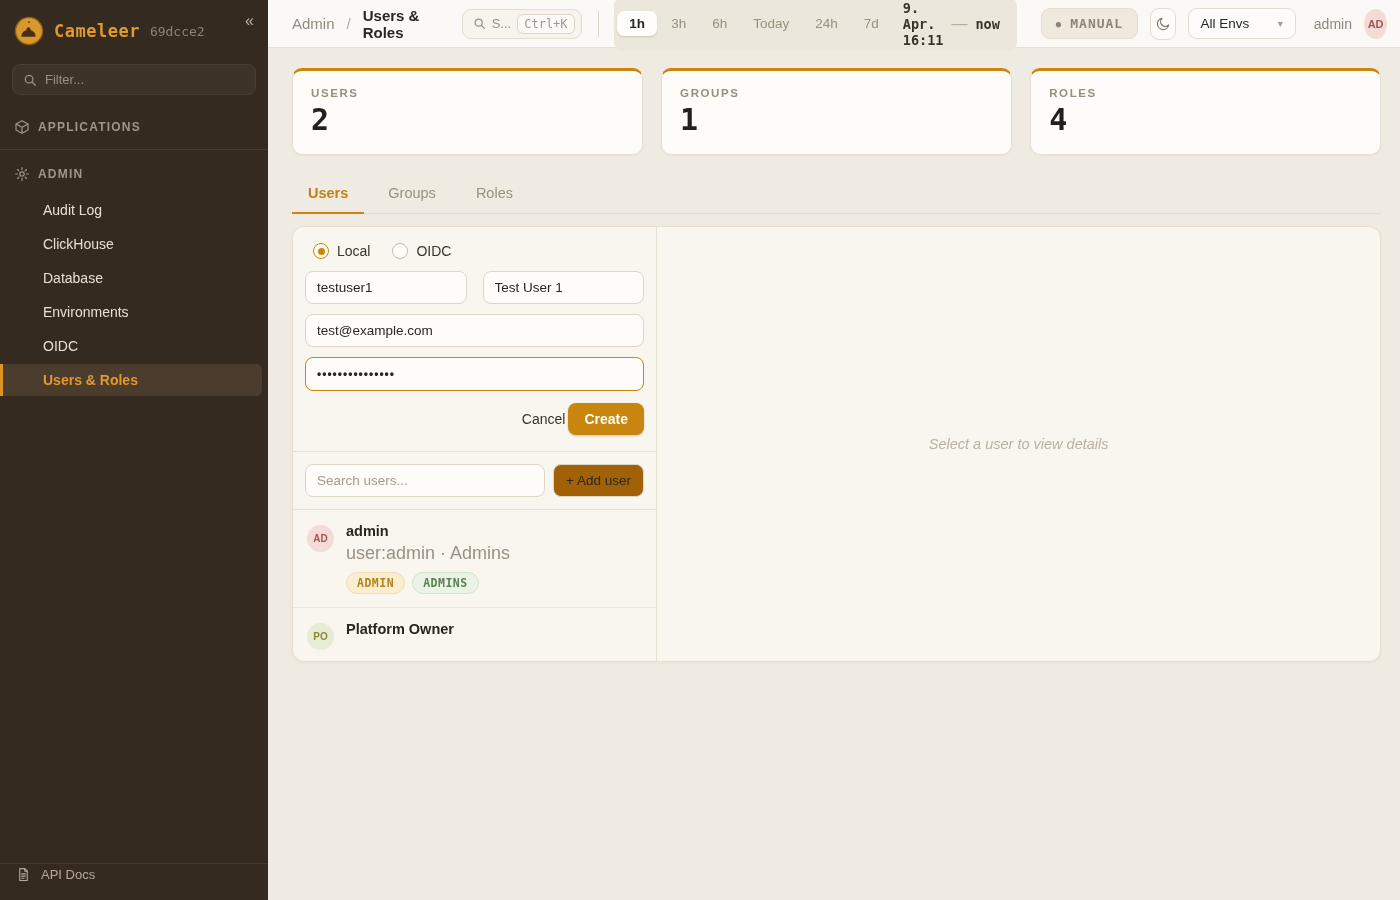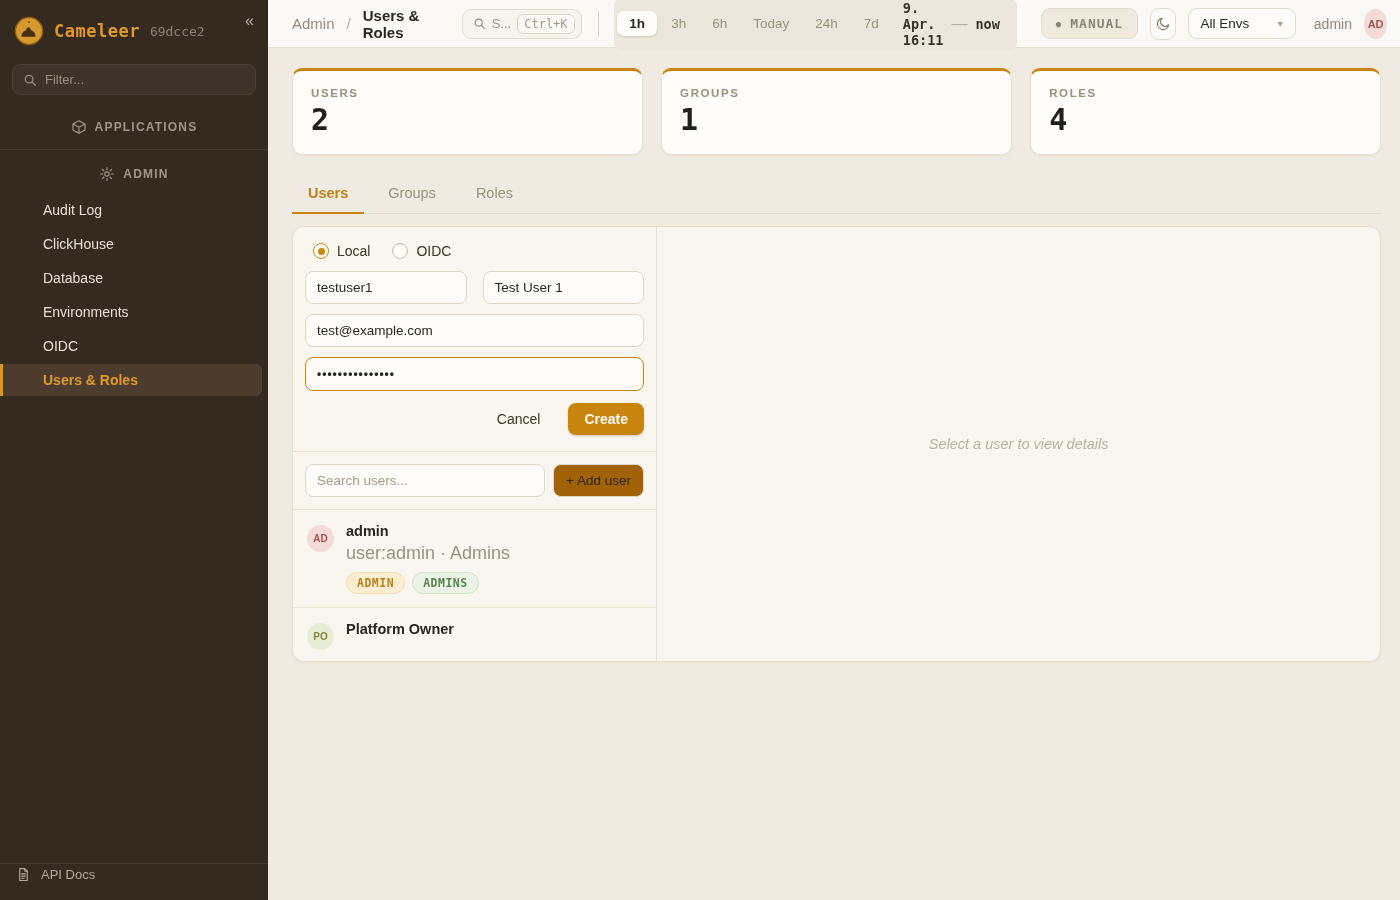--- a/index.html
+++ b/index.html
@@ -23,21 +23,21 @@
   .collapse { position:absolute; right:14px; top:12px; color:#b9afa2; font-size:16px; cursor:pointer; }
   .filter-box {
     margin:4px 12px 14px 12px; display:flex; align-items:center; gap:8px;
     background:#3e332a; border:1px solid #4c4034; border-radius:8px; padding:7px 10px;
   }
   .filter-box input {
     background:transparent; border:none; outline:none; color:#cfc7ba; font-size:13px; width:100%;
     font-family:"Liberation Sans", sans-serif;
   }
   .filter-box input::placeholder { color:#9a9082; }
-  .side-section { display:flex; align-items:center; gap:8px; padding:10px 14px; color:#a0958a; font-size:12px; font-weight:bold; letter-spacing:1.2px;justify-content:center; }
+  .side-section { display:flex; align-items:center; gap:8px; padding:10px 14px; color:#a0958a; font-size:12px; font-weight:bold; letter-spacing:1.2px; }
   .side-divider { border:none; border-top:1px solid #473b2f; margin:4px 0 6px 0; }
   .side-items { display:flex; flex-direction:column; gap:2px; margin-top:2px; }
   .side-item {
     color:#e6e0d4; font-size:14px; padding:8px 14px 8px 40px; cursor:pointer; border-left:3px solid transparent;
   }
   .side-item.active {
     background:#4b3c2e; color:#e2992c; border-left:3px solid #dc9424;
     border-radius:0 6px 6px 0; margin-right:6px; font-weight:bold;
   }
   .sidebar-footer {
@@ -129,21 +129,21 @@
     content:""; position:absolute; left:3.5px; top:3.5px; width:7px; height:7px; border-radius:50%; background:#c8860e;
   }
   .finput {
     background:#fdfcf8; border:1px solid #ded7c7; border-radius:8px; padding:8px 11px;
     font-size:13.5px; color:#2b2620; outline:none; width:100%; font-family:"Liberation Sans",sans-serif;
   }
   .finput::placeholder { color:#a39a8c; }
   .frow2 { display:flex; gap:16px; margin-bottom:10px; }
   .frow { margin-bottom:10px; }
   .pw { border:1.5px solid #c8860e; font-weight:bold; letter-spacing:1px; font-size:12px; padding:9px 11px; }
-  .fbtns { display:flex; justify-content:flex-end; align-items:center; gap:28px; margin-top:12px; }
+  .fbtns { display:flex; justify-content:flex-end; align-items:center; gap:3px; margin-top:12px; }
   .cancel-btn { background:none; border:none; color:#3a332a; font-size:14px; cursor:pointer; font-family:"Liberation Sans",sans-serif; }
   .create-btn {
     background:#c8860e; color:#fffdf5; border:none; border-radius:8px; padding:8px 16px;
     font-size:14px; font-weight:bold; cursor:pointer; font-family:"Liberation Sans",sans-serif;
     box-shadow:0 1px 2px rgba(120,80,10,.3);
   }
 
   .usearch-row { display:flex; gap:8px; padding:12px; border-bottom:1px solid #e7e0d2; }
   .usearch { flex:1; }
   .adduser-btn {

